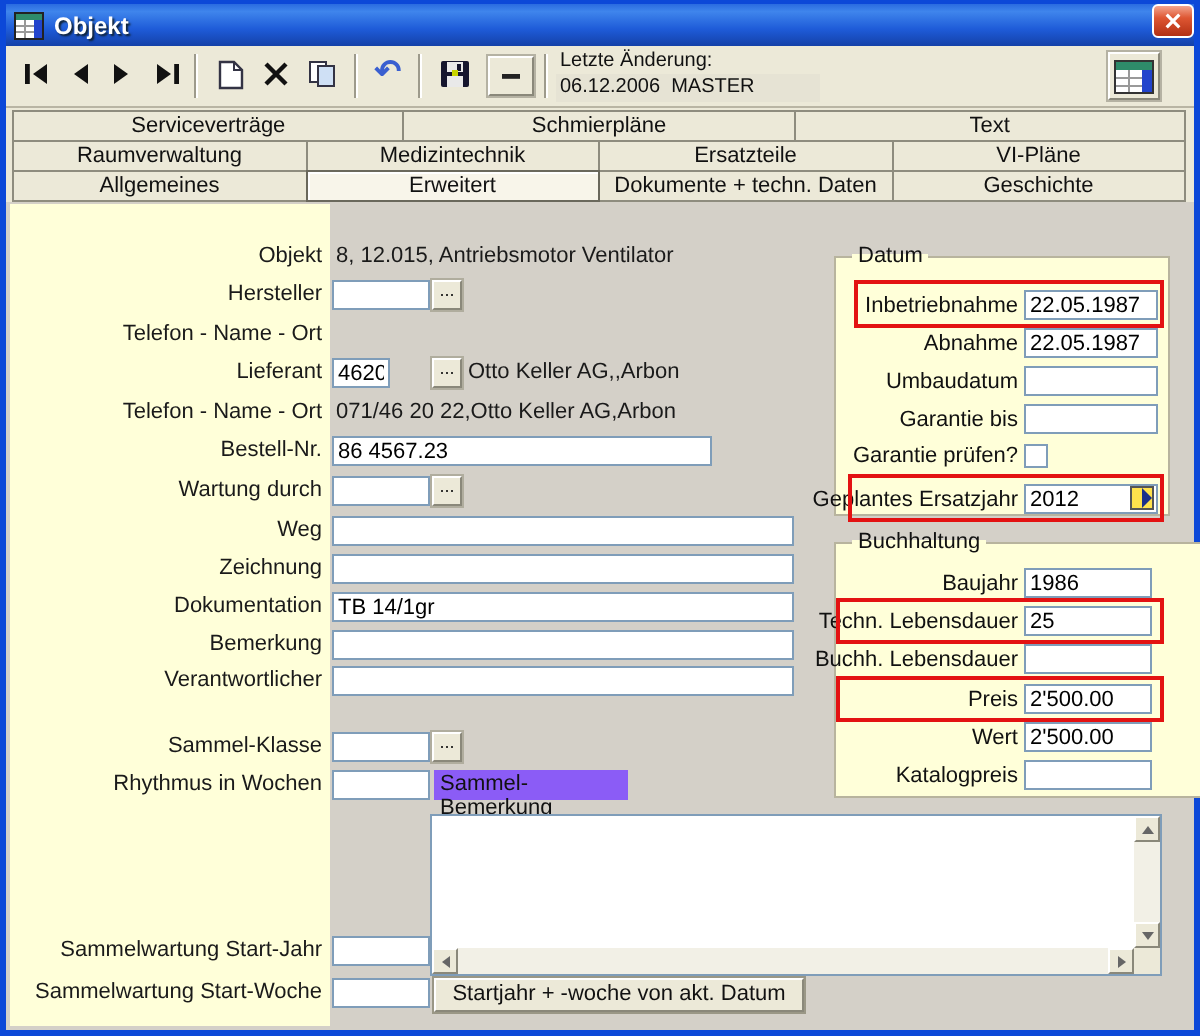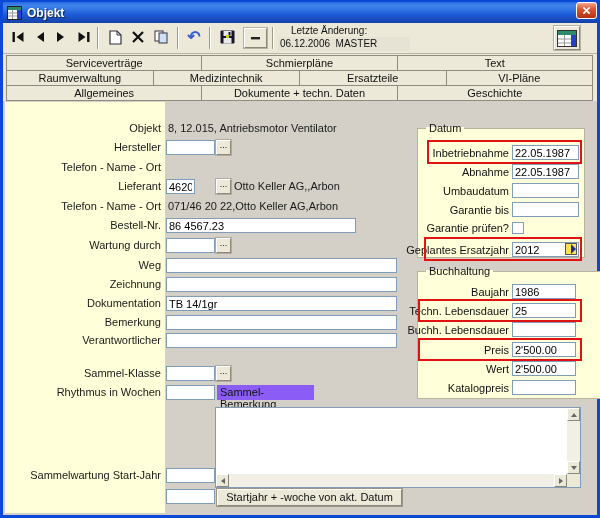--- a/index.html
+++ b/index.html
@@ -20,21 +20,21 @@
 
   
   .wbody { position:absolute; left:3px; top:23px; width:594px; height:492px; background:#ECE9D8; }
 
   
   .toolbar { position:absolute; left:0; top:0; width:594px; height:31px; background:#ECE9D8;
     border-bottom:1px solid #B9B5A4; }
   .tbtn { position:absolute; top:3px; width:22px; height:22px; display:flex; align-items:center; justify-content:center; }
   .raised { background:#ECE9D8; border:1px solid; border-color:#fff #8a887a #8a887a #fff; box-shadow:0 0 0 1px #b5b2a3; }
   .tsep { position:absolute; top:4px; width:2px; height:22px; border-left:1px solid #9D9A8B; border-right:1px solid #fff; }
-  .lastchange-label { position:absolute; left:288px; top:2px; font-size:10px; }
+  .lastchange-label { position:absolute; left:277px; top:2px; font-size:10px; }
   .lastchange-value { position:absolute; left:275px; top:14px; width:132px; height:14px; background:#E6E3D4;
     font-size:10px; line-height:14px; padding-left:2px; white-space:pre; }
   .undo-glyph { font-size:16px; font-weight:bold; color:#3A5FD0; line-height:14px; }
 
   
   .tabrow { position:absolute; left:4px; width:586px; display:flex; }
   .tab { flex:1; height:16px; line-height:15px; text-align:center; background:#ECE9D8;
     border:1px solid #8E8C7E; margin-left:-1px; overflow:hidden; white-space:nowrap; }
   .tab.active { background:#F8F5EA; border-color:#6a685c; box-shadow:inset 1px 1px 0 #fff; position:relative; z-index:2; }
 
@@ -188,20 +188,21 @@
       <div class="tab">Text</div>
     </div>
     <div class="tabrow" style="top:47px">
       <div class="tab">Raumverwaltung</div>
       <div class="tab">Medizintechnik</div>
       <div class="tab">Ersatzteile</div>
       <div class="tab">VI-Pläne</div>
     </div>
     <div class="tabrow" style="top:62px">
       <div class="tab">Allgemeines</div>
+      <div class="tab active">Erweitert</div>
       <div class="tab">Dokumente + techn. Daten</div>
       <div class="tab">Geschichte</div>
     </div>
 
     <div class="content"></div>
     <div class="ypanel"></div>
 
     <div class="flabel" style="top:99px">Objekt</div>
     <div class="sval" style="left:165px; top:99px">8, 12.015, Antriebsmotor Ventilator</div>
 
@@ -266,20 +267,21 @@
         <div class="sbtn">
             <div class="t-right"></div>
           </div>
       </div>
       <div class="sbcorner"></div>
     </div>
 
     <div class="flabel" style="top:446px">Sammelwartung Start-Jahr</div>
     <input class="inp" style="left: 163px; top: 445px; width: 49px;" value="">
 
+    <div class="flabel" style="top:467px">Sammelwartung Start-Woche</div>
     <input class="inp" style="left: 163px; top: 466px; width: 49px;" value="">
 
     <div class="pushbtn" style="left:214px; top:466px; width:185px; height:17px">Startjahr + -woche von akt. Datum</div>
 
     <div class="groupbox" style="left:414px; top:105px; width:168px; height:130px">
       <div class="legend">Datum</div>
     </div>
     <div class="glabel" style="top:124px">Inbetriebnahme</div>
     <input class="ginp" style="top: 122px; width: 67px;" value="22.05.1987">
     <div class="glabel" style="top:143px">Abnahme</div>

